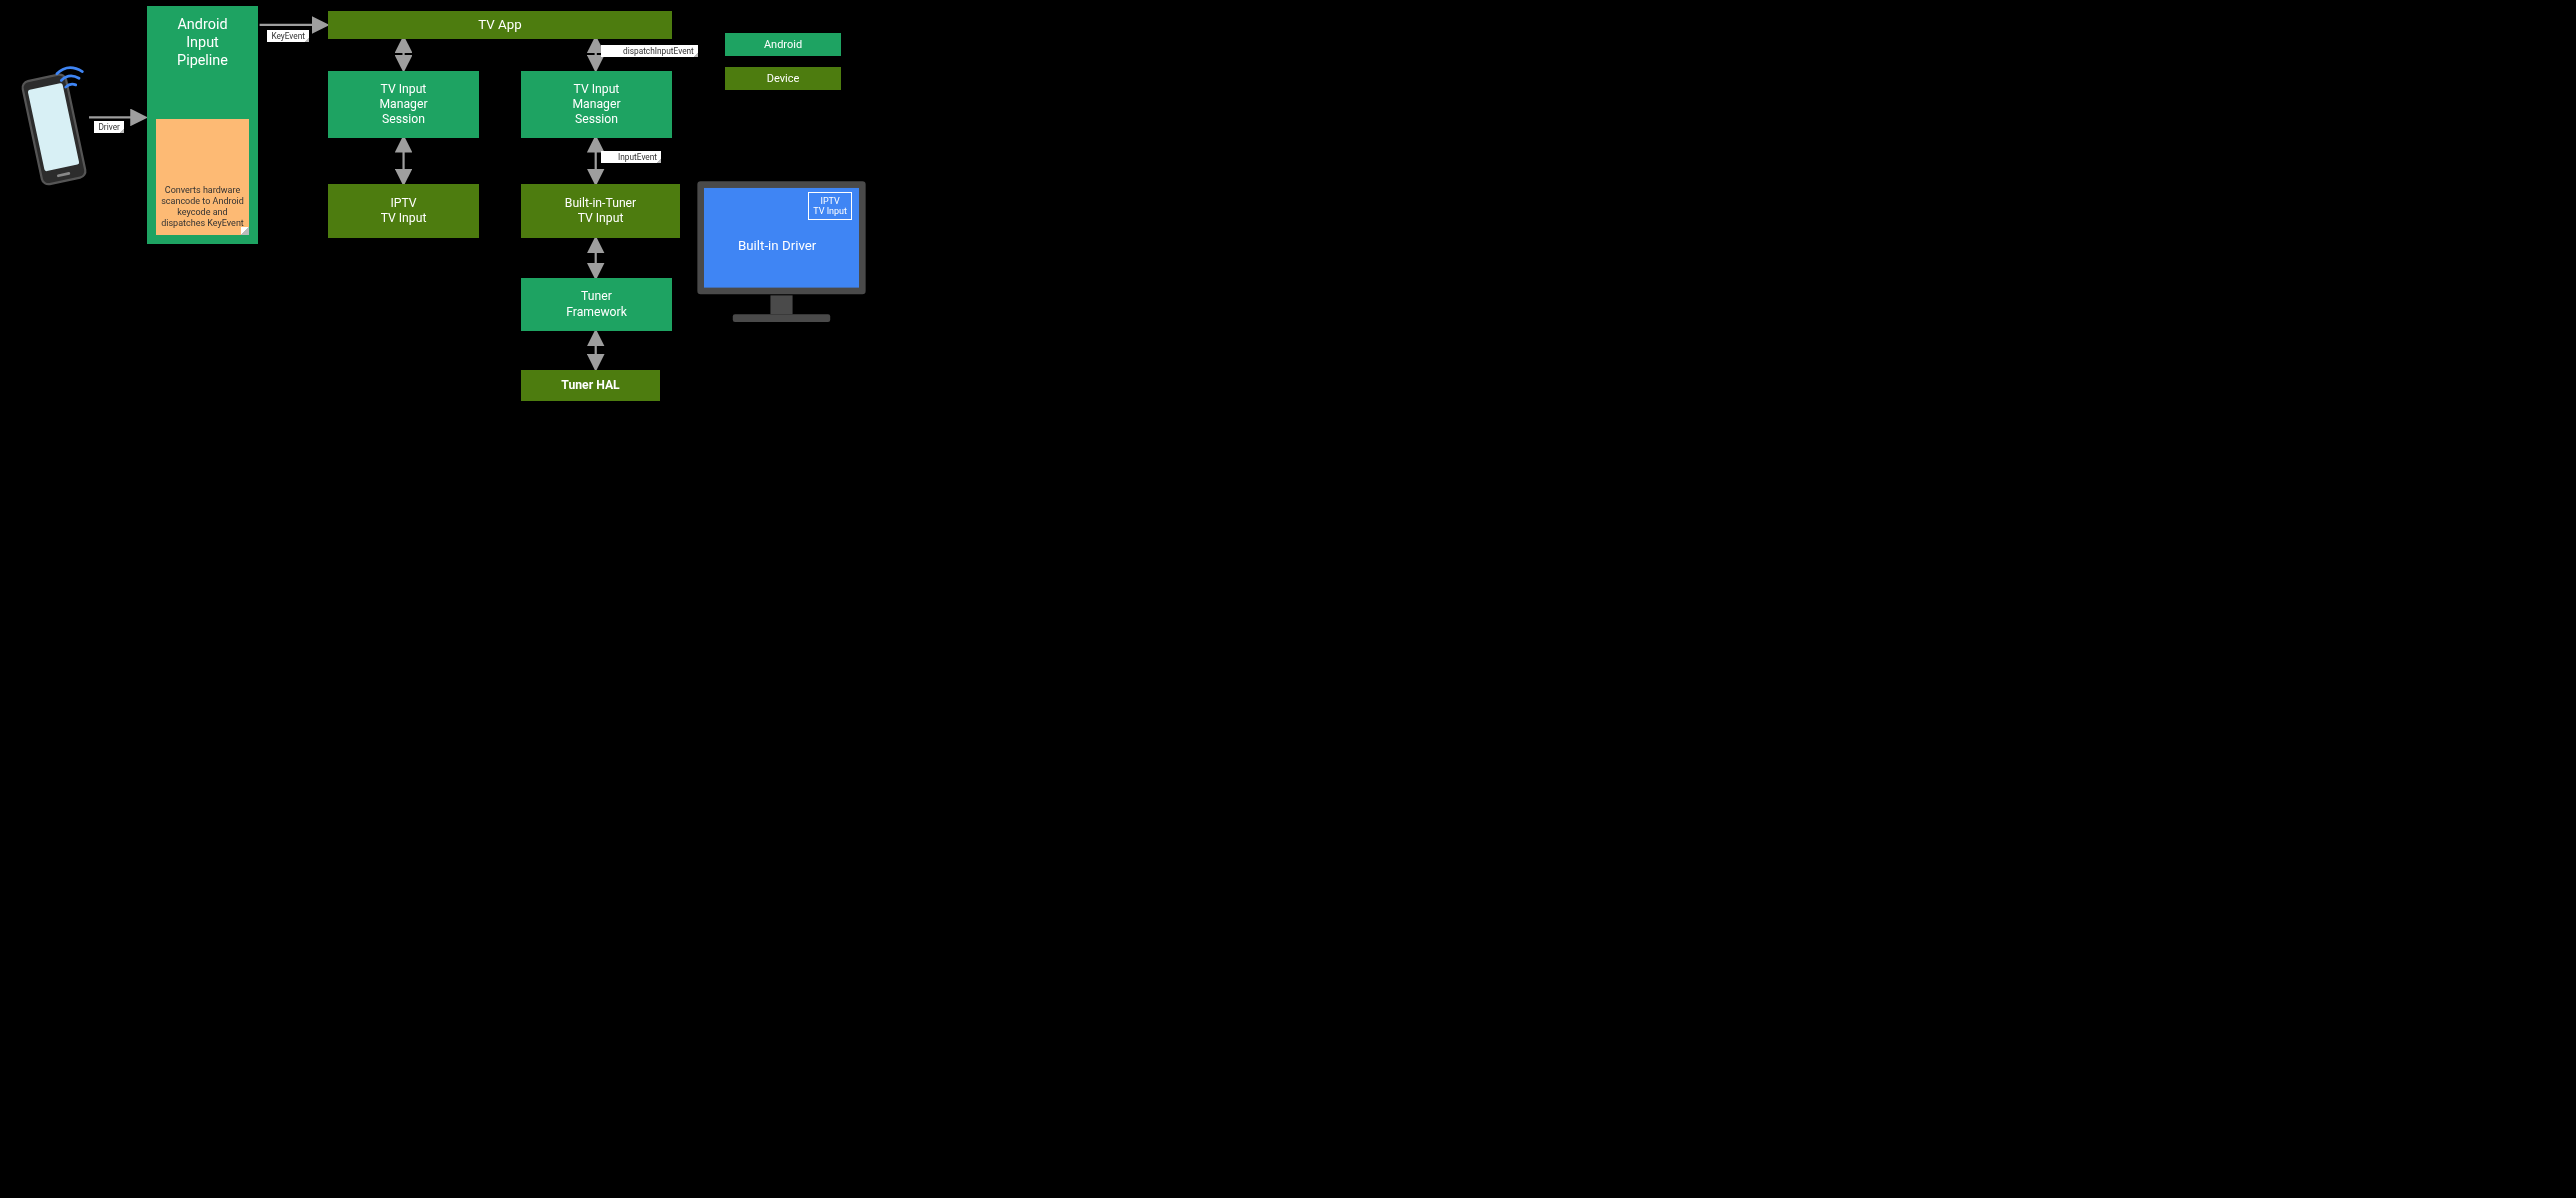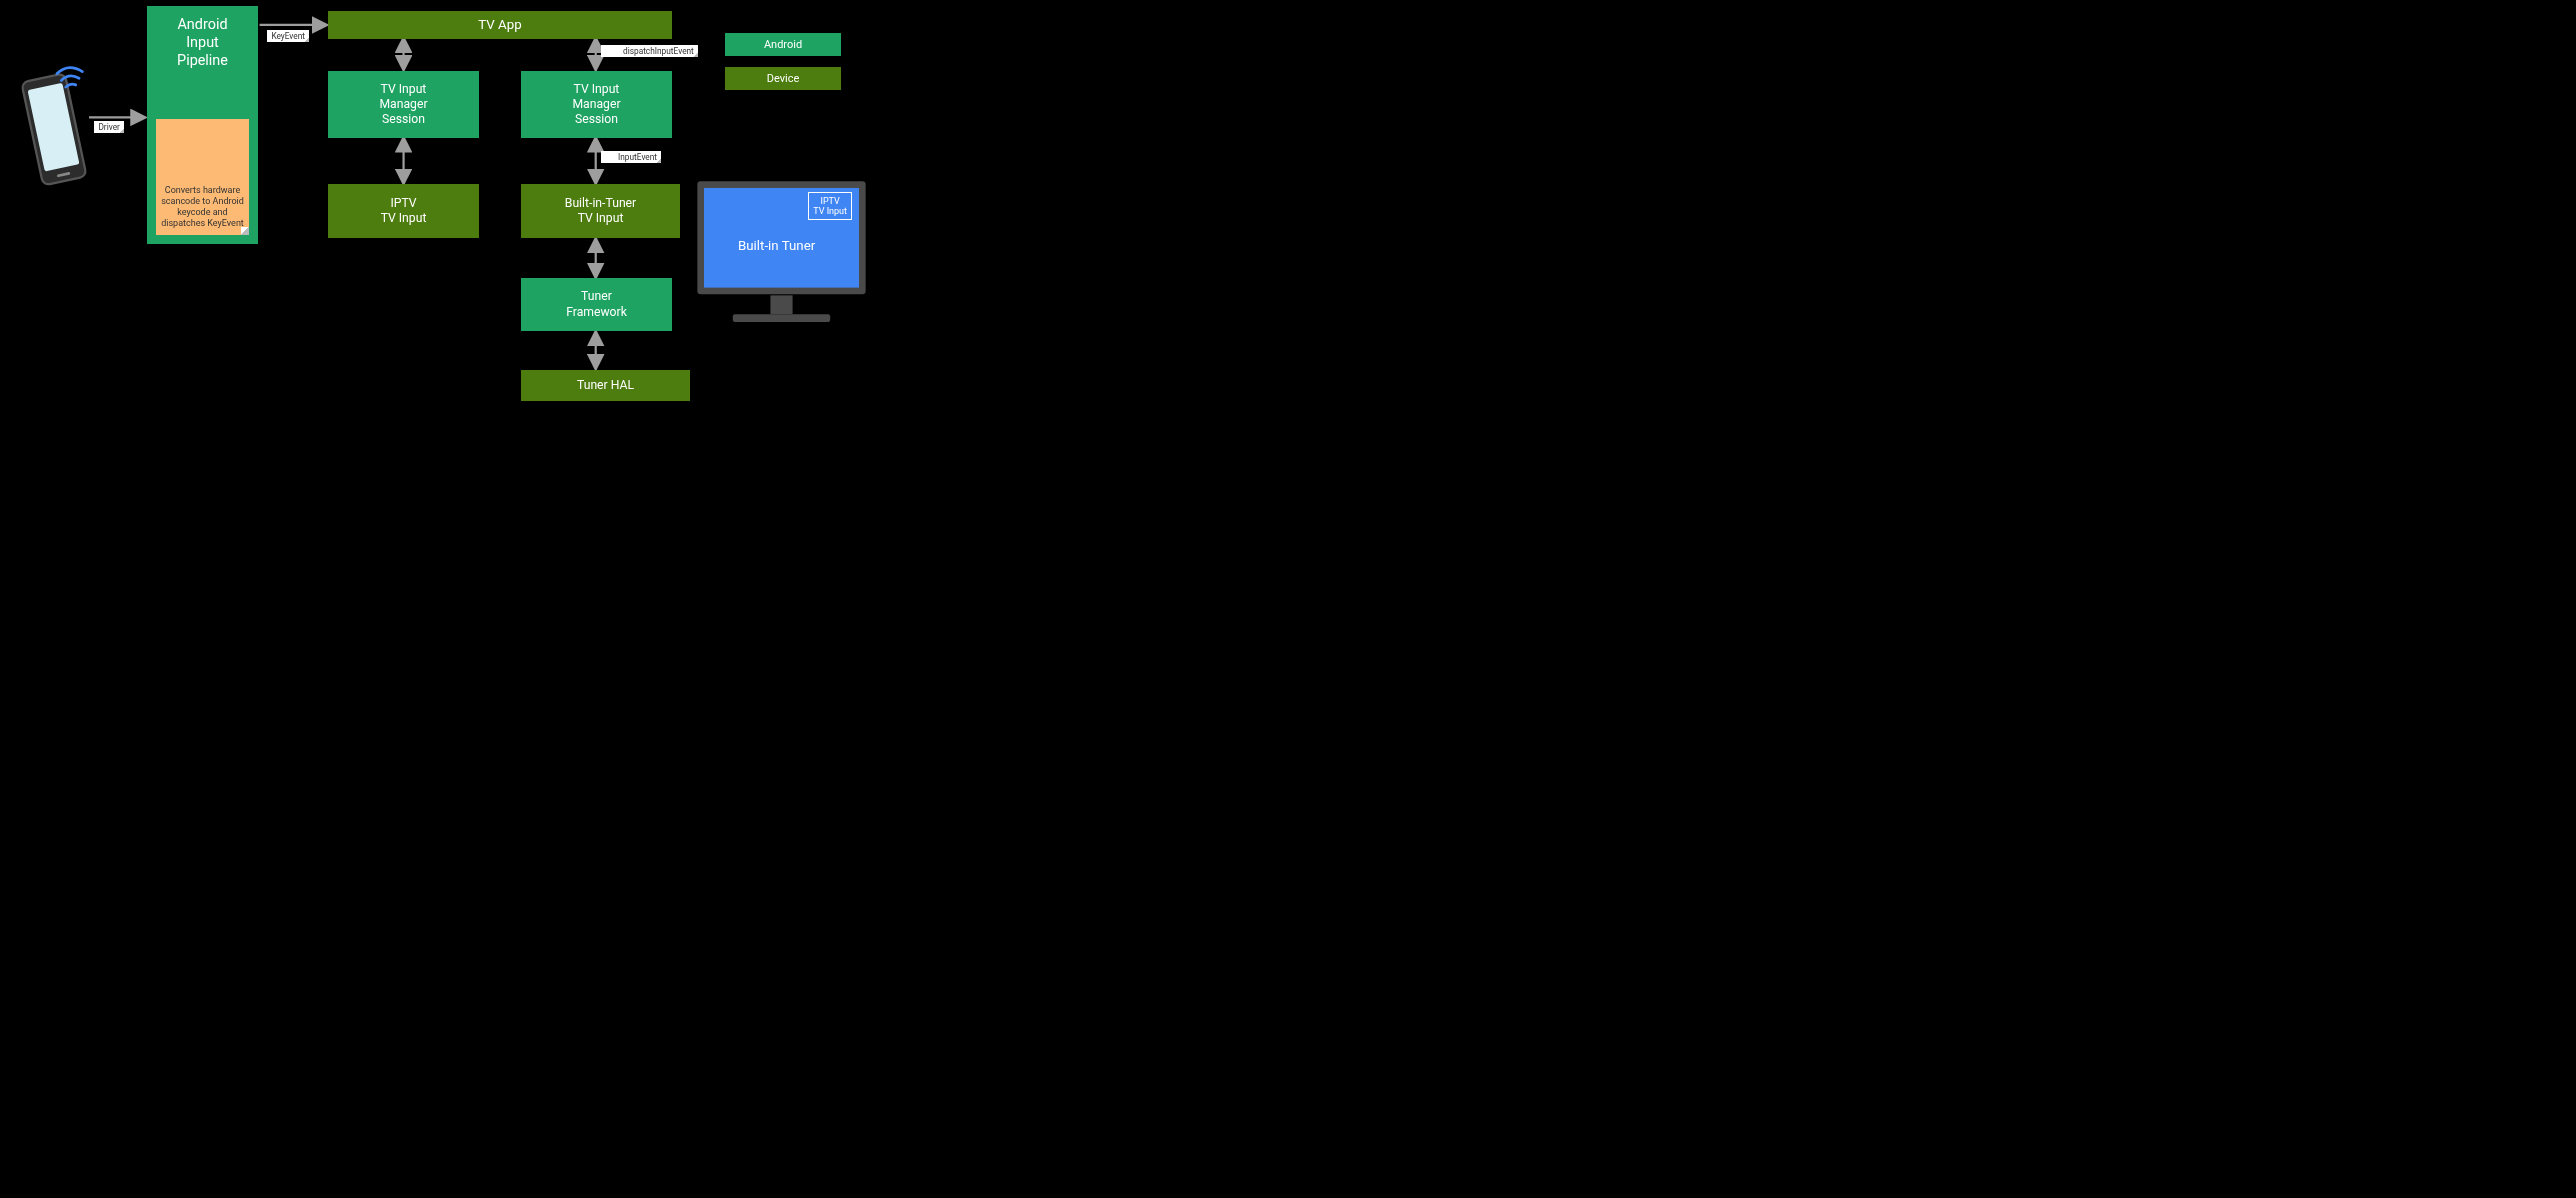--- a/index.html
+++ b/index.html
@@ -152,21 +152,21 @@
 <div class="box blue" style="left:521px; top:184px; width:159px; height:54px;">
   <span style="white-space:pre-line;">Built-in-Tuner
 TV Input</span>
 </div>
 
 <div class="box green" style="left:521px; top:278px; width:151px; height:53px;">
   <span style="white-space:pre-line;">Tuner
 Framework</span>
 </div>
 
-<div class="box blue" style="left:521px; top:370px; width:169px; height:31px;">
+<div class="box blue" style="left:521px; top:370px; width:139px; height:31px;font-weight:bold;">
   <span>Tuner HAL</span>
 </div>
 
 <div class="box green" style="left:725px; top:33px; width:116px; height:23px; font-size:11px;">
   <span>Android</span>
 </div>
 <div class="box blue" style="left:725px; top:67px; width:116px; height:23px; font-size:11px;">
   <span>Device</span>
 </div>
 
@@ -175,21 +175,21 @@
     <rect x="6" y="6" width="304" height="204" rx="6" fill="#4a4a4a"></rect>
     <rect x="18" y="18" width="280" height="180" fill="#3f85f4"></rect>
     <rect x="138" y="212" width="40" height="34" fill="#4a4a4a"></rect>
     <rect x="70" y="246" width="176" height="14" rx="4" fill="#4a4a4a"></rect>
   </svg>
   <div class="tv-badge" style="right:16.6px; top:14.4px;">
     <span style="white-space:pre-line;">IPTV
 TV Input</span>
   </div>
   <div class="tv-screen-label" style="left:44px; top:60px;">
-    <span>Built-in Tuner</span>
+    <span>Built-in Driver</span>
   </div>
 </div>
 
 <div class="tag" style="left:94px; top:121px;">
   <span>Driver</span>
   <div class="dog-ear"></div>
 </div>
 <div class="tag" style="left:267px; top:30px;">
   <span>KeyEvent</span>
   <div class="dog-ear"></div>

